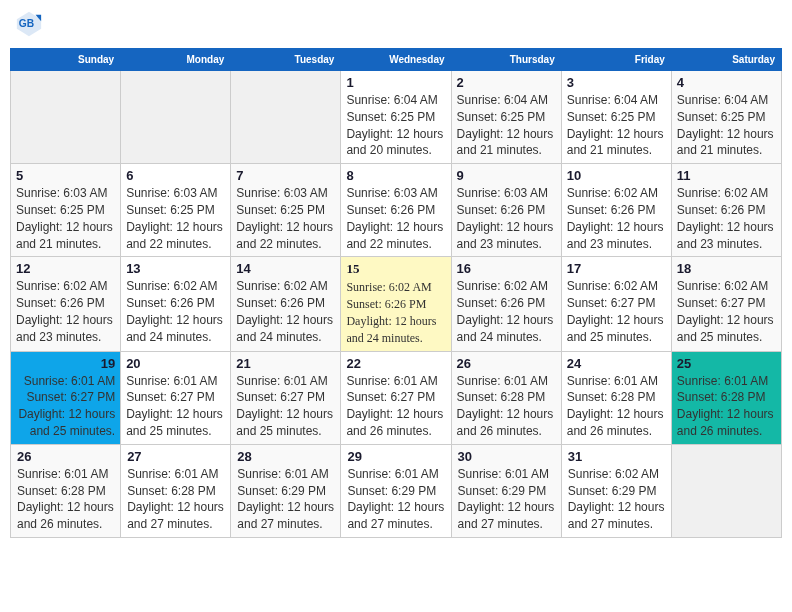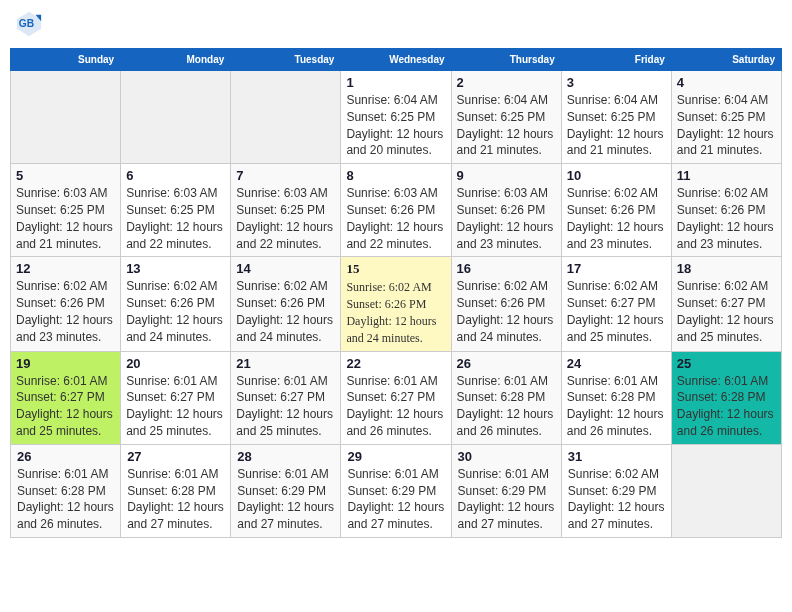--- a/index.html
+++ b/index.html
@@ -245,21 +245,21 @@
         </td>
         <td style="background: rgb(249, 249, 249);">
           <span class="day-number">18</span>
           <div class="day-info" style="white-space: pre-line;">Sunrise: 6:02 AM
 Sunset: 6:27 PM
 Daylight: 12 hours
 and 25 minutes.</div>
         </td>
       </tr>
       <tr>
-        <td style="background: #bef264;">
+        <td style="background: #0ea5e9; text-align: right;">
           <span class="day-number">19</span>
           <div class="day-info" style="white-space: pre-line;">Sunrise: 6:01 AM
 Sunset: 6:27 PM
 Daylight: 12 hours
 and 25 minutes.</div>
         </td>
         <td style="background: rgb(255, 255, 255);">
           <span class="day-number">20</span>
           <div class="day-info" style="white-space: pre-line;">Sunrise: 6:01 AM
 Sunset: 6:27 PM

